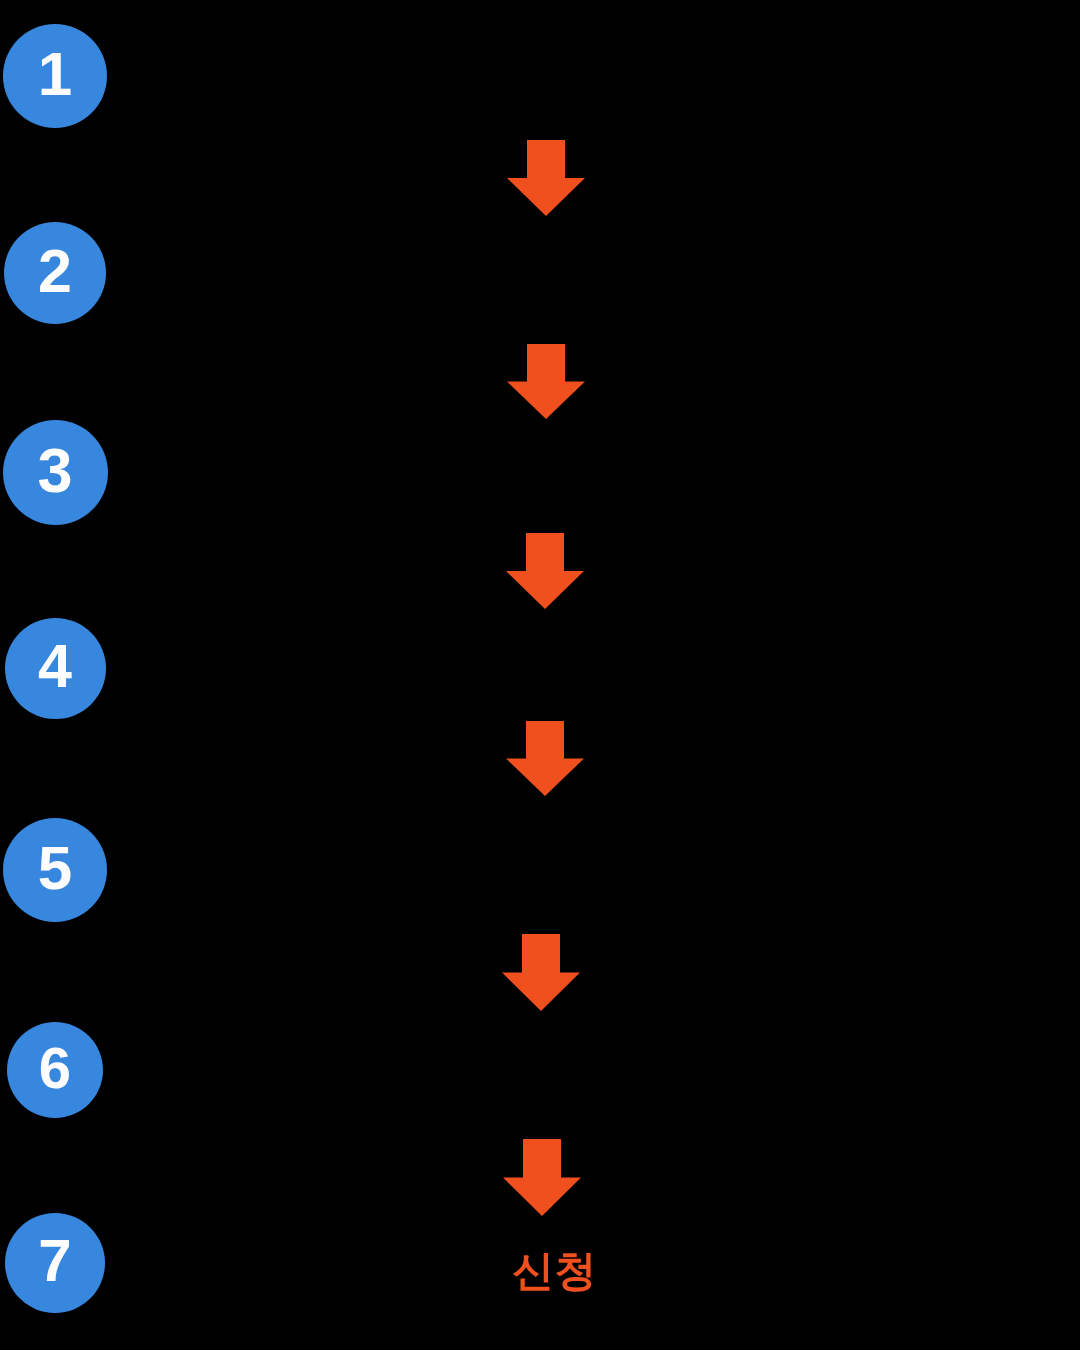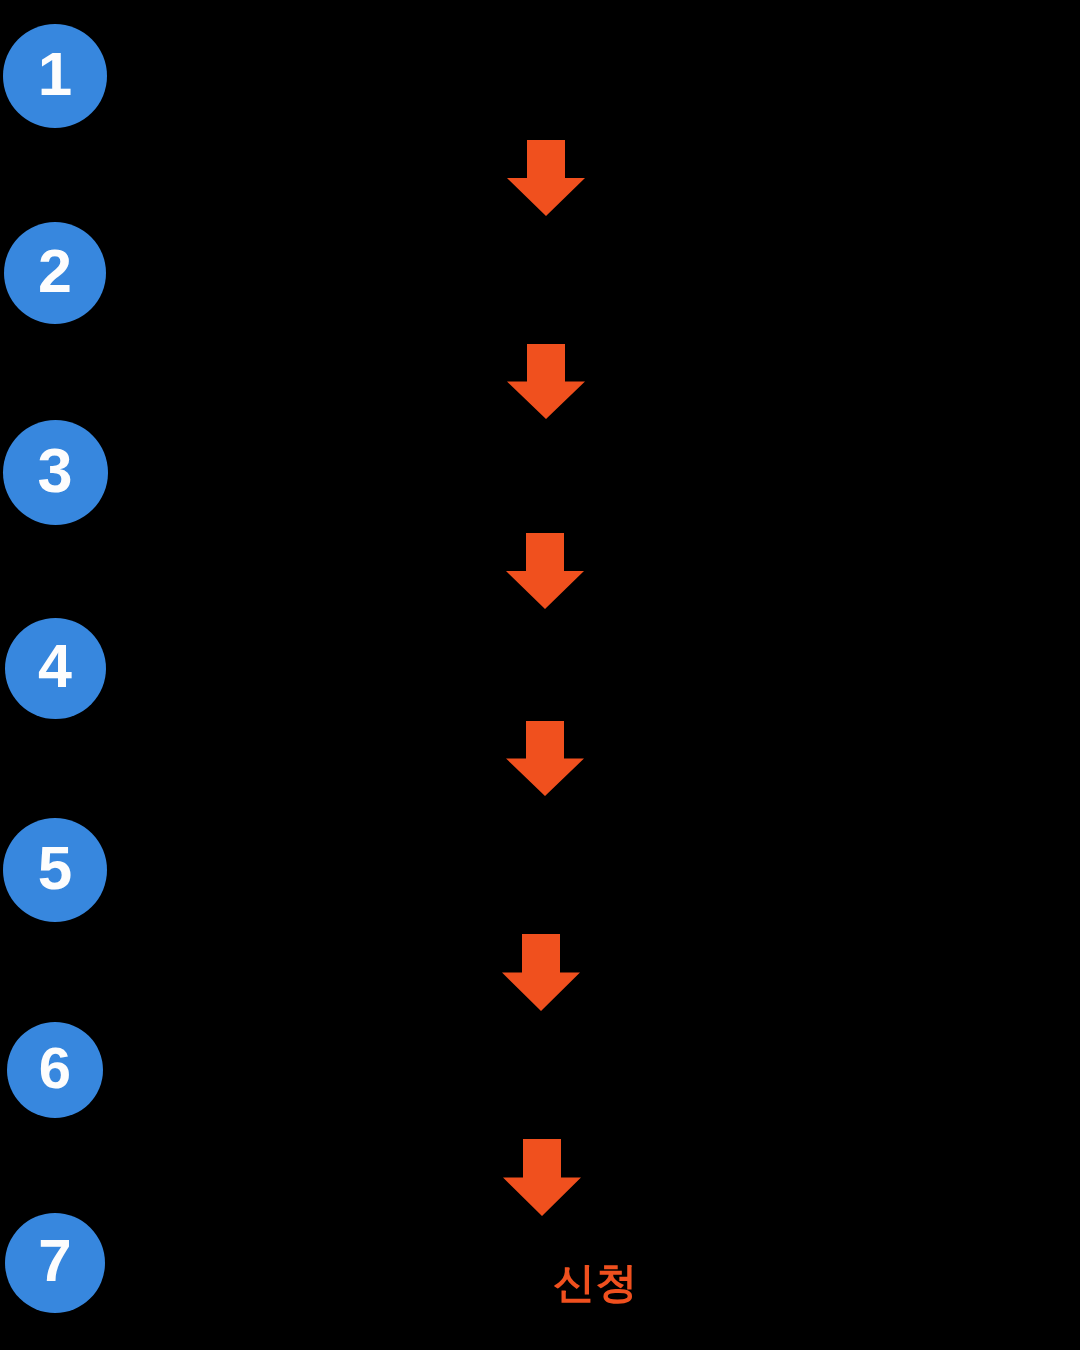--- a/index.html
+++ b/index.html
@@ -109,15 +109,15 @@
     <svg viewBox="0 0 78 76" preserveAspectRatio="none" aria-hidden="true">
       <polygon points="20,0 58,0 58,38 78,38 39,76 0,38 20,38" fill="#f0501e"></polygon>
     </svg>
   </div>
   <div class="flow-arrow" style="width: 78px; height: 77px; left: 503px; top: 1139px;">
     <svg viewBox="0 0 78 76" preserveAspectRatio="none" aria-hidden="true">
       <polygon points="20,0 58,0 58,38 78,38 39,76 0,38 20,38" fill="#f0501e"></polygon>
     </svg>
   </div>
 
-  <div class="flow-label" style="left: 553px; top: 1250px; font-size: 42px; color: rgb(240, 80, 30); margin-top: 12px;">신청</div>
+  <div class="flow-label" style="left: 512px; top: 1250px; font-size: 42px; color: rgb(240, 80, 30);">신청</div>
 
 </div>
 
 </body></html>

